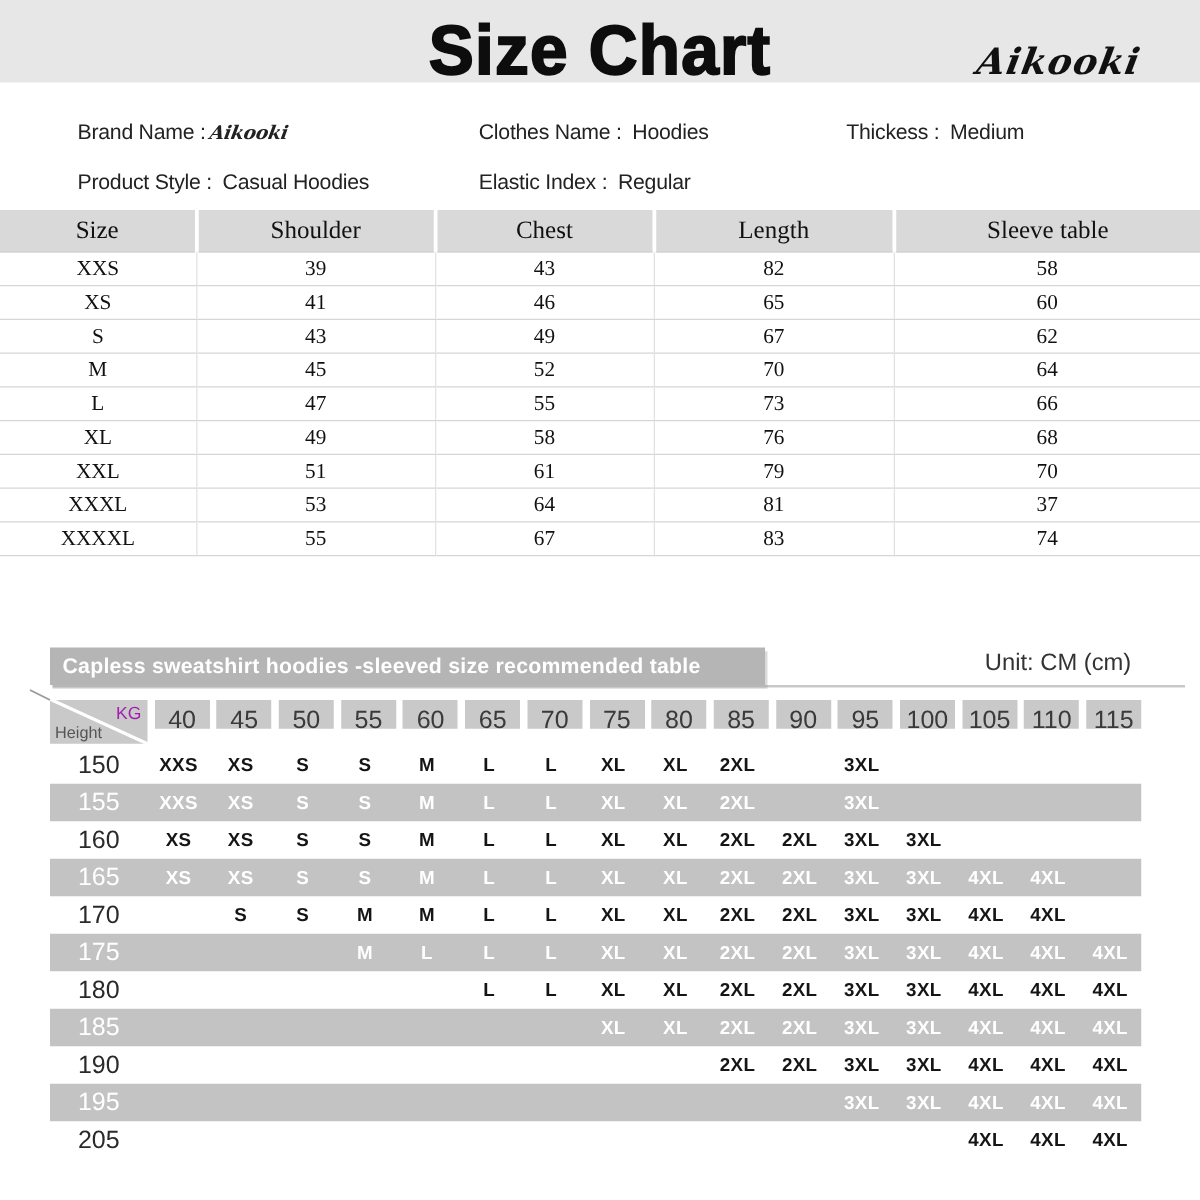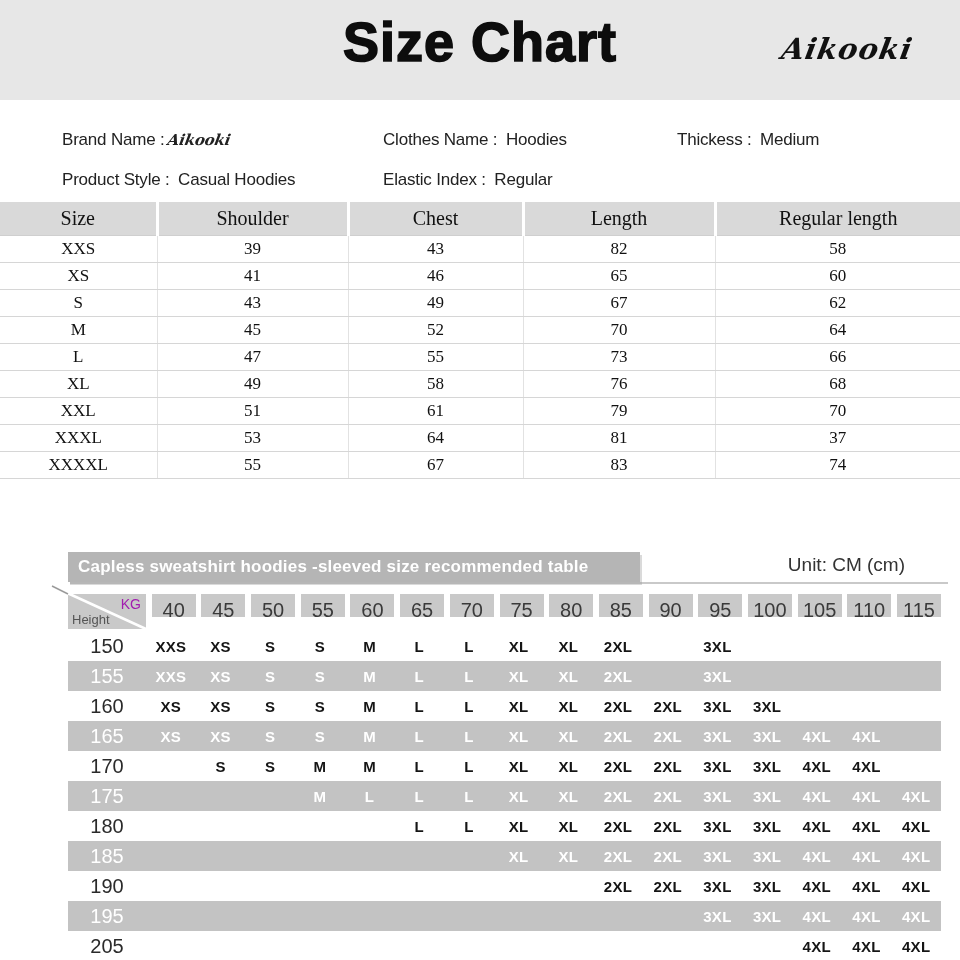--- a/index.html
+++ b/index.html
@@ -1,20 +1,20 @@
 <!DOCTYPE html>
 <html style="--banner-bg: #e7e7e7; --header-cell-bg: #d9d9d9; --badge-bg: #b5b5b5; --weight-cell-bg: #c9c9c9; --band-bg: #c3c3c3;"><head>
 <meta charset="utf-8">
 <style>
   html,body{margin:0;padding:0;}
   body{width:960px;height:960px;background:#ffffff;font-family:"Liberation Sans",sans-serif;color:#1a1a1a;overflow:hidden;}
   .page{position:relative;width:960px;height:960px;}
 
   
-  .banner{position:relative;height:100px;background:var(--banner-bg,#e7e7e7);}
+  .banner{position:relative;height:66px;background:var(--banner-bg,#e7e7e7);}
   .title{position:absolute;left:0;right:0;top:10px;text-align:center;font-size:54px;font-weight:bold;
          letter-spacing:1px;color:#0d0d0d;-webkit-text-stroke:1.6px #0d0d0d;transform:scaleY(1.03);}
   .logo{position:absolute;right:48px;top:32px;font-family:"DejaVu Serif",serif;font-style:italic;font-weight:bold;
         font-size:29px;color:#111;transform:skewX(-10deg);letter-spacing:1px;}
 
   
   .info{display:grid;grid-template-columns:321px 294px auto;padding:30px 0 0 62px;row-gap:7px;height:72px;}
   .info-item{font-size:17px;color:#222;letter-spacing:-0.2px;white-space:nowrap;}
   .info-item .val{margin-left:4px;}
   .info-item .val.script{font-family:"DejaVu Serif",serif;font-style:italic;font-weight:bold;font-size:15px;transform:skewX(-10deg);display:inline-block;}
@@ -28,21 +28,21 @@
   .size-table col:nth-child(5){width:245px;}
   .size-table th{background:var(--header-cell-bg,#d9d9d9);font-size:20px;font-weight:normal;color:#111;
                  height:31px;border-left:3px solid #fff;font-family:"Liberation Serif",serif;}
   .size-table th:first-child{border-left:none;}
   .size-table td{height:24px;text-align:center;font-size:17px;color:#111;
                  border-bottom:1px solid #d6d6d6;border-left:1px solid #e2e2e2;}
   .size-table td:first-child{border-left:none;}
   .size-table tr:first-child td{border-top:1px solid #cfcfcf;}
 
   
-  .rec{position:relative;margin-top:73px;padding-left:28px;}
+  .rec{position:relative;margin-top:73px;}
   .rec-head{position:relative;height:42px;}
   .rule{position:absolute;left:42px;right:12px;top:30px;height:2px;background:#c9c9c9;}
   .badge{position:absolute;left:40px;top:0;width:572px;height:30px;line-height:30px;background:var(--badge-bg,#b5b5b5);
          color:#fff;font-size:17px;font-weight:bold;padding-left:10px;box-sizing:border-box;letter-spacing:0.2px;
          box-shadow:2px 3px 0 rgba(150,150,150,.35);}
   .unit{position:absolute;right:55px;top:2px;font-size:19px;color:#333;}
 
   .grid{position:relative;margin-left:40px;width:880px;}
   .grid-header{display:flex;height:35px;align-items:flex-start;position:relative;}
   .corner{position:relative;width:78px;height:35px;background:var(--weight-cell-bg,#c9c9c9);flex:none;}
@@ -85,21 +85,21 @@
         <col>
         <col>
         <col>
       </colgroup>
     <thead>
         <tr>
           <th>Size</th>
           <th>Shoulder</th>
           <th>Chest</th>
           <th>Length</th>
-          <th>Regular length</th>
+          <th>Sleeve table</th>
         </tr>
       </thead>
     <tbody>
         <tr>
           <td>XXS</td>
           <td>39</td>
           <td>43</td>
           <td>82</td>
           <td>58</td>
         </tr>

